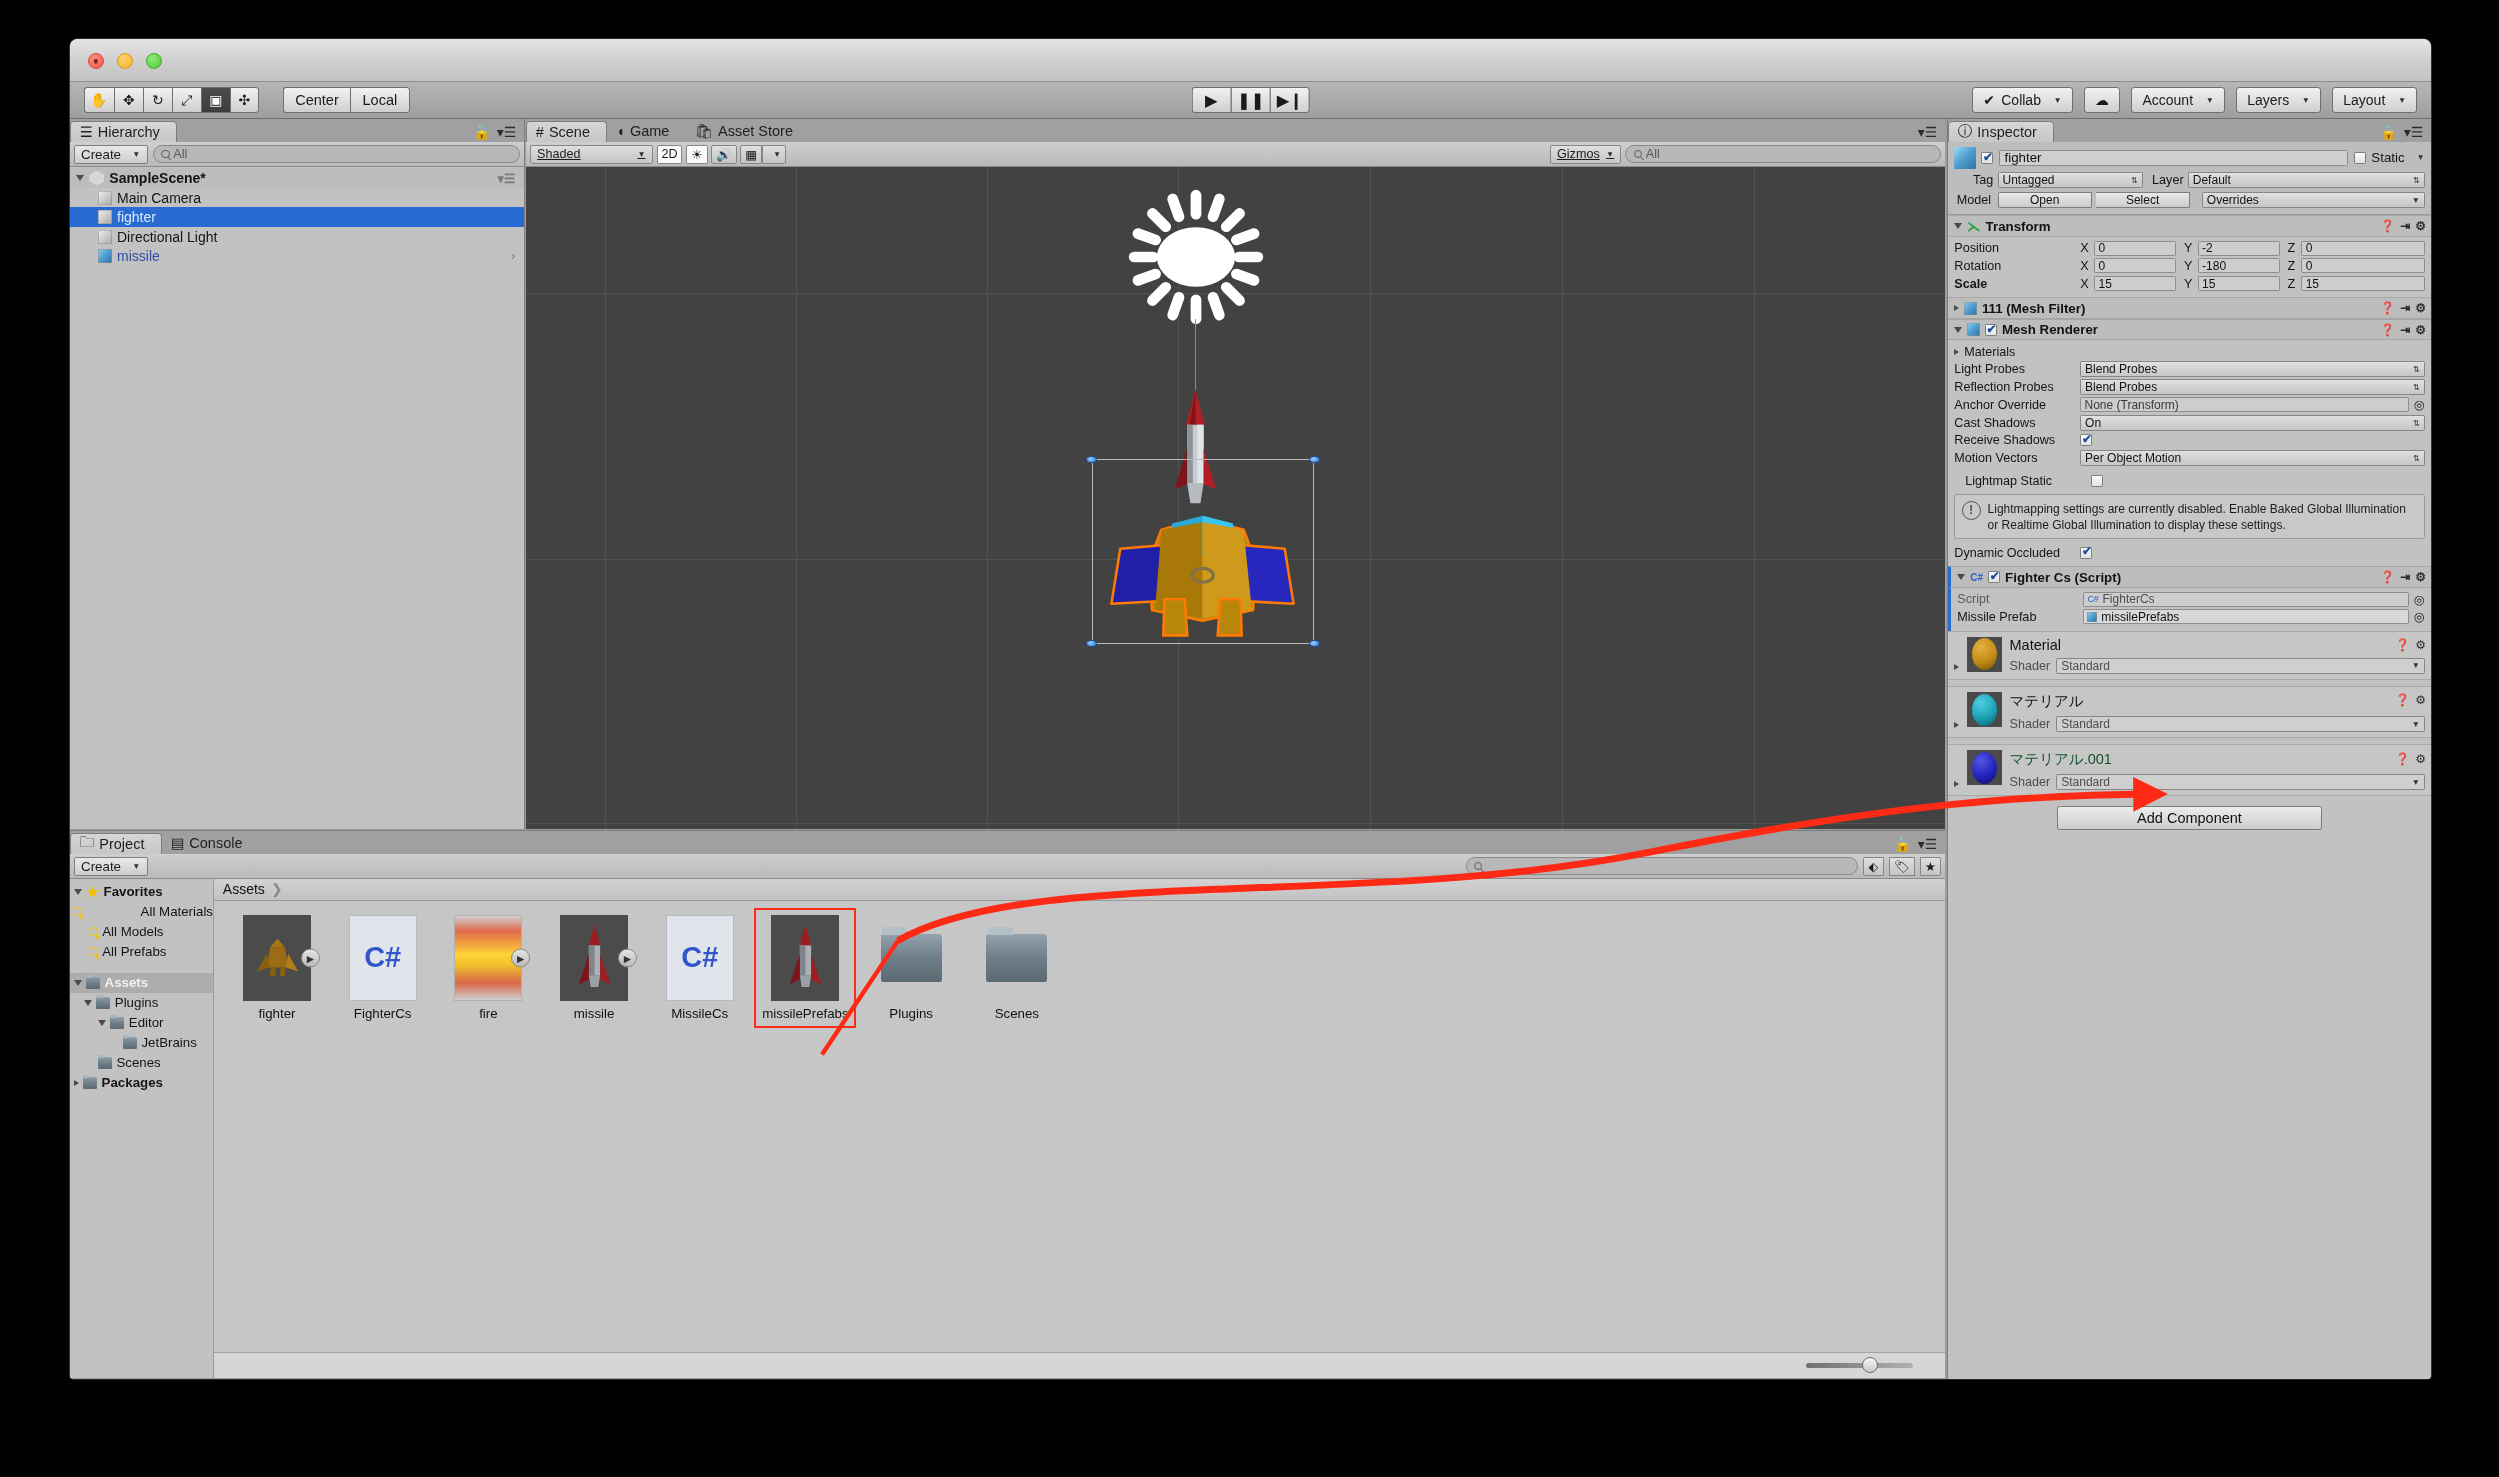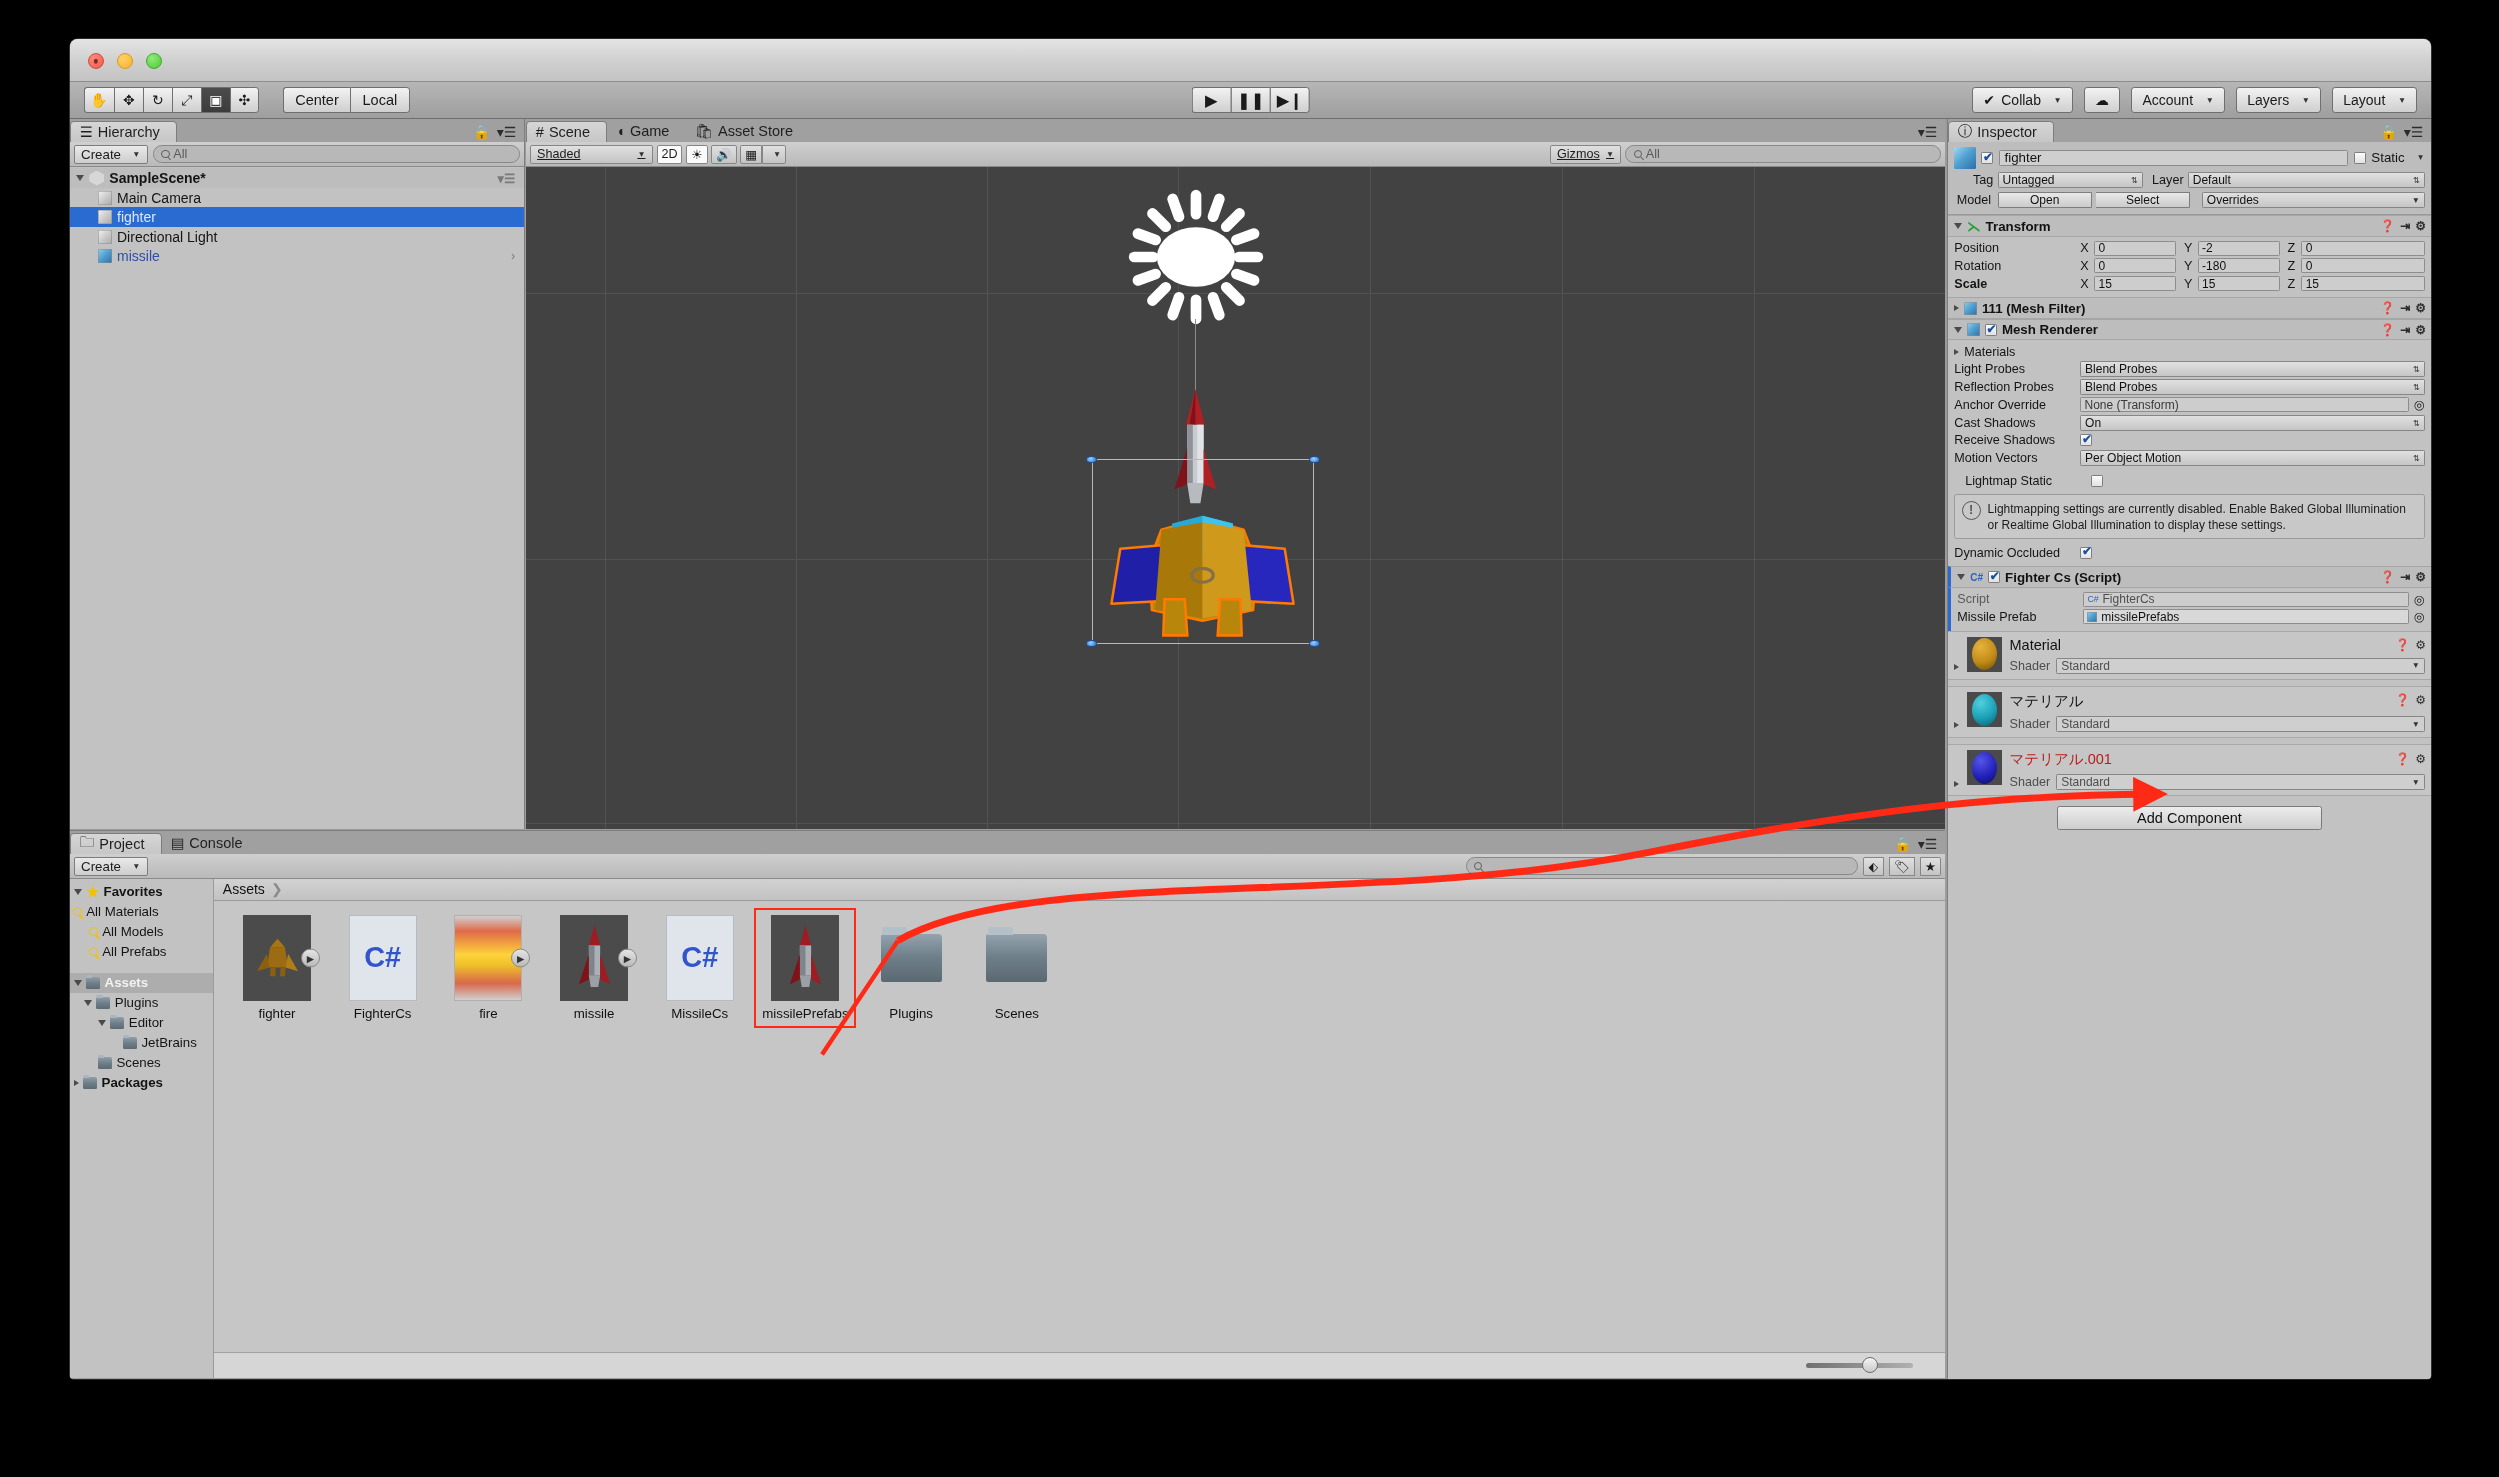--- a/index.html
+++ b/index.html
@@ -851,21 +851,21 @@
         </span>
       </div>
 
       <div class="mat-block" style="margin-top:6.3px;">
         <div style="display:flex; gap:7.6px;">
           <span class="disc" style="align-self:flex-end; margin-bottom:3.8px;"></span>
           <span class="mat-sphere">
             <span class="sph" style="background:radial-gradient(circle at 35% 28%, #5555e8, #2222bb 55%, #0d0d5c);"></span>
           </span>
           <div style="flex:1;">
-            <div style="font-size:14.5px; color:#b91c1c; margin-bottom:5px;">マテリアル.001</div>
+            <div style="font-size:14.5px; color:#14532d; margin-bottom:5px;">マテリアル.001</div>
             <div style="display:flex; align-items:center; gap:6.3px;">
               <span style="font-size:12.6px; color:#4e4e4e;">Shader</span>
               <span class="sel-drop" style="flex:1; background:#cfcfcf; color:#4e4e4e;">
                 <span>Standard</span>
                 <span class="caret">▼</span>
               </span>
             </div>
           </div>
         </div>
         <span class="gear-grp" style="top:6.3px;">
@@ -906,21 +906,21 @@
         <div class="mini-btn">🏷</div>
         <div class="mini-btn" style="border-radius:0 1.9px 1.9px 0;">★</div>
       </div>
       <div class="proj-body">
         <div class="proj-tree">
           <div class="ptrow bold">
             <span class="disc open"></span>
             <span class="star">★</span>
             <span>Favorites</span>
           </div>
-          <div class="ptrow" style="padding-left:3px;">
+          <div class="ptrow" style="padding-left:3px;justify-content:space-between;">
             <span class="magy"></span>
             <span>All Materials</span>
           </div>
           <div class="ptrow" style="padding-left:19px;">
             <span class="magy"></span>
             <span>All Models</span>
           </div>
           <div class="ptrow" style="padding-left:19px;">
             <span class="magy"></span>
             <span>All Prefabs</span>

